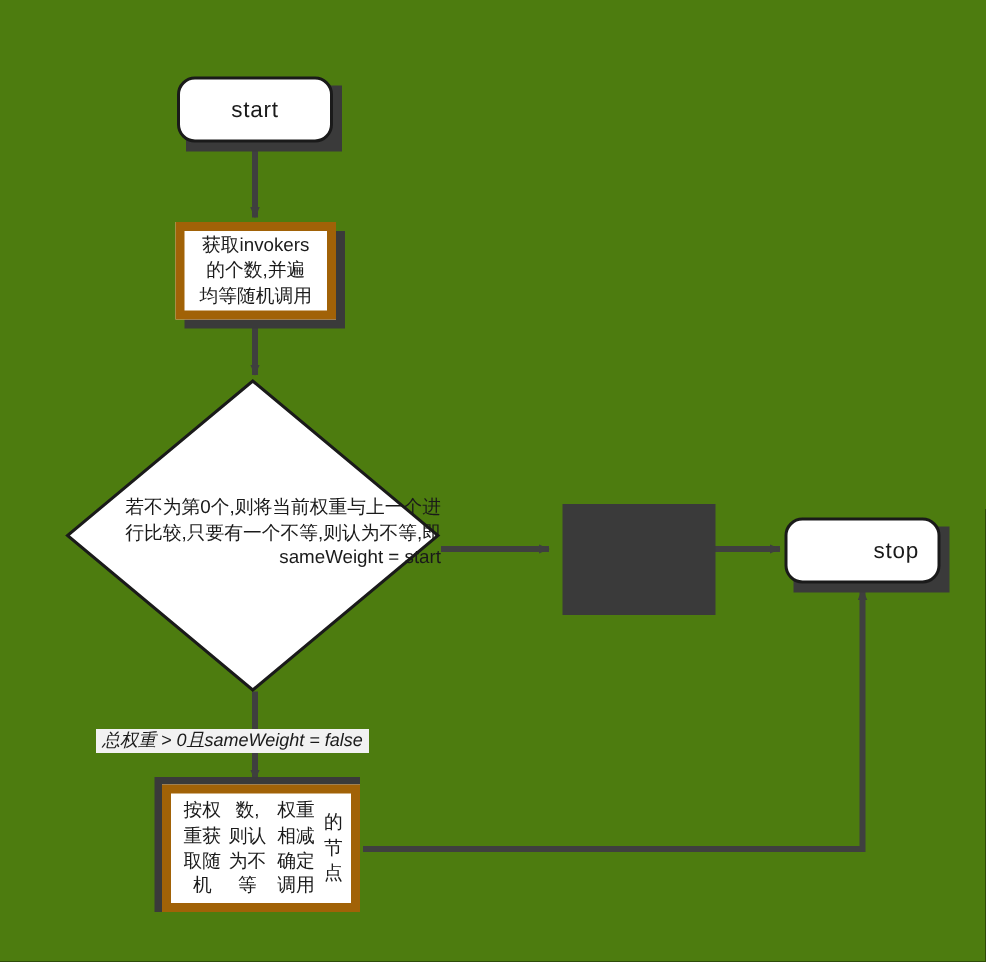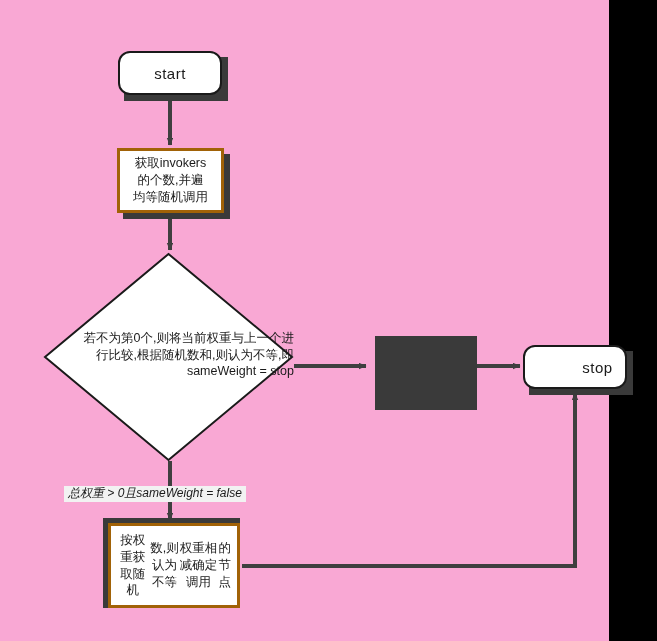--- a/index.html
+++ b/index.html
@@ -11,37 +11,37 @@
     width: 657px;
     height: 641px;
     position: relative;
     overflow: hidden;
     font-family: "Liberation Sans", "DejaVu Sans", sans-serif;
   }
   #canvas {
     position: absolute;
     left: 0;
     top: 0;
-    width: 609px;
+    width: 657px;
     height: 641px;
-    background: #f9a8d4;
+    background: #4d7c0f;
   }
   svg.edges {
     position: absolute;
     left: 0;
     top: 0;
     width: 657px;
     height: 641px;
     overflow: visible;
   }
   .node {
     position: absolute;
     box-sizing: border-box;
     background: #ffffff;
-    border: 3px solid #a16207;
+    border: 6px solid #a16207;
     color: #1a1a1a;
     display: flex;
     align-items: center;
     justify-content: center;
     text-align: center;
     z-index: 5;
   }
   .node-shadow {
     position: absolute;
     background: #3a3a3a;
@@ -138,22 +138,22 @@
     <span>的个数,并遍</span>
     <span>均等随机调用</span>
   </div>
 
   <div class="decision-wrap" style="left:43px; top:252px; width:251px; height:210px;">
     <svg class="decision-shape" viewBox="0 0 251 210" xmlns="http://www.w3.org/2000/svg">
       <polygon points="125.5,2 249,105 125.5,208 2,105" fill="#ffffff" stroke="#1a1a1a" stroke-width="2"></polygon>
     </svg>
     <div class="decision-label" style="top:78px;">
       <span class="ln">若不为第0个,则将当前权重与上一个进</span>
-      <span class="ln">行比较,根据随机数和,则认为不等,即</span>
-      <span class="ln">sameWeight = stop</span>
+      <span class="ln">行比较,只要有一个不等,则认为不等,即</span>
+      <span class="ln">sameWeight = start</span>
     </div>
   </div>
 
 
   <div class="node terminator" style="left:523px; top:345px; width:104px; height:44px;padding-left:45px;">
     <span>stop</span>
   </div>
 
   <div class="node process" style="left:108px; top:523px; width:132px; height:85px; flex-direction:row;">
     <span>按权重获取随机</span>

